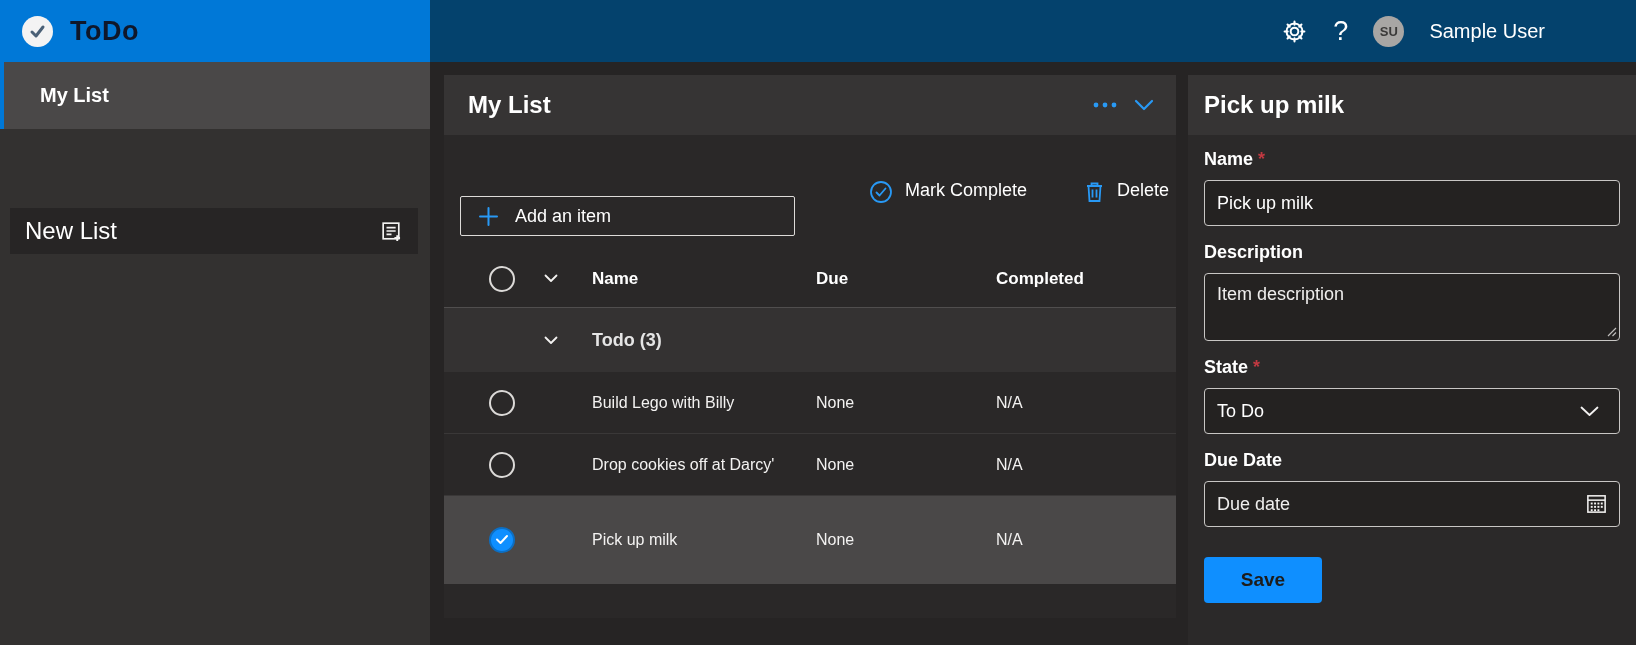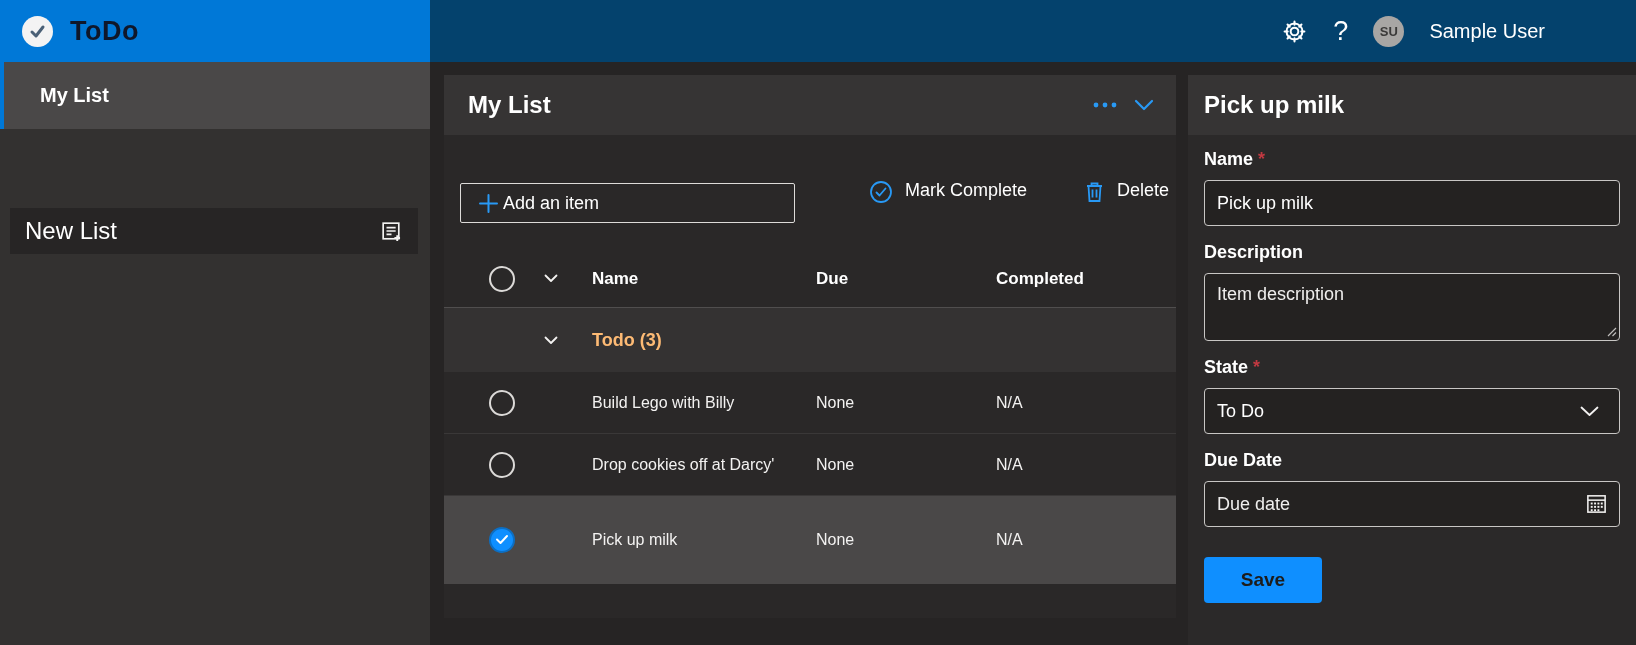--- a/index.html
+++ b/index.html
@@ -36,34 +36,34 @@
   
   .band { height:60px; background:#363434; display:flex; align-items:center;
     font-size:24px; font-weight:bold; color:#fff; }
 
   
   .main { position:absolute; left:444px; top:75px; width:732px; height:543px; background:#2a2828; }
   .main .band { padding:0 22px 0 24px; }
   .band-icons { margin-left:auto; display:flex; align-items:center; gap:16px; }
 
   .toolbar { position:absolute; left:0; top:105px; width:100%; height:40px; }
-  .addbox { position:absolute; left:16px; top:3px; width:335px; height:40px;
+  .addbox { position:absolute; left:16px; top:16px; width:335px; height:40px;
     border:1px solid #dddbd9; border-radius:2px; background:none; display:flex; align-items:center;
-    padding-left:17px; gap:4px; color:#fff; font-size:18px; cursor:pointer;
+    padding-left:17px; gap:16px; color:#fff; font-size:18px; cursor:pointer;
     font-family:inherit; }
   .tool-act { position:absolute; top:0; height:40px; display:flex; align-items:flex-start; gap:12px;
     color:#fff; font-size:18px; background:none; border:none; cursor:pointer; font-family:inherit; }
   .mark-complete { left:425px; }
   .delete-act { left:640px; }
 
   .table { position:absolute; left:0; top:175px; width:100%; }
   .trow { display:grid; grid-template-columns:84px 48px 224px 180px 1fr;
     align-items:center; padding-left:16px; }
   .thead { height:58px; border-bottom:1px solid #504e4e; font-size:17px; font-weight:bold; color:#fff; }
-  .tgroup { height:64px; background:#343232; font-size:18px; font-weight:bold; color:#fdba74; cursor:pointer; }
+  .tgroup { height:64px; background:#343232; font-size:18px; font-weight:bold; color:#e5e5e5; cursor:pointer; }
   .tr { height:62px; border-bottom:1px solid #3a3838; font-size:16px; color:#f3f2f1; cursor:pointer; }
   .tr.selected { height:88px; background:#4a4848; border-bottom:1px solid #4a4848; }
   .ccell { justify-self:center; }
   .circle { width:26px; height:26px; border:2px solid #dcdad8; border-radius:50%;
     display:flex; align-items:center; justify-content:center; background:transparent; cursor:pointer; }
   .circle svg { display:none; }
   .circle.checked { background:#0f8fff; border-color:#0c6fc4; }
   .circle.checked svg { display:block; }
 
   

